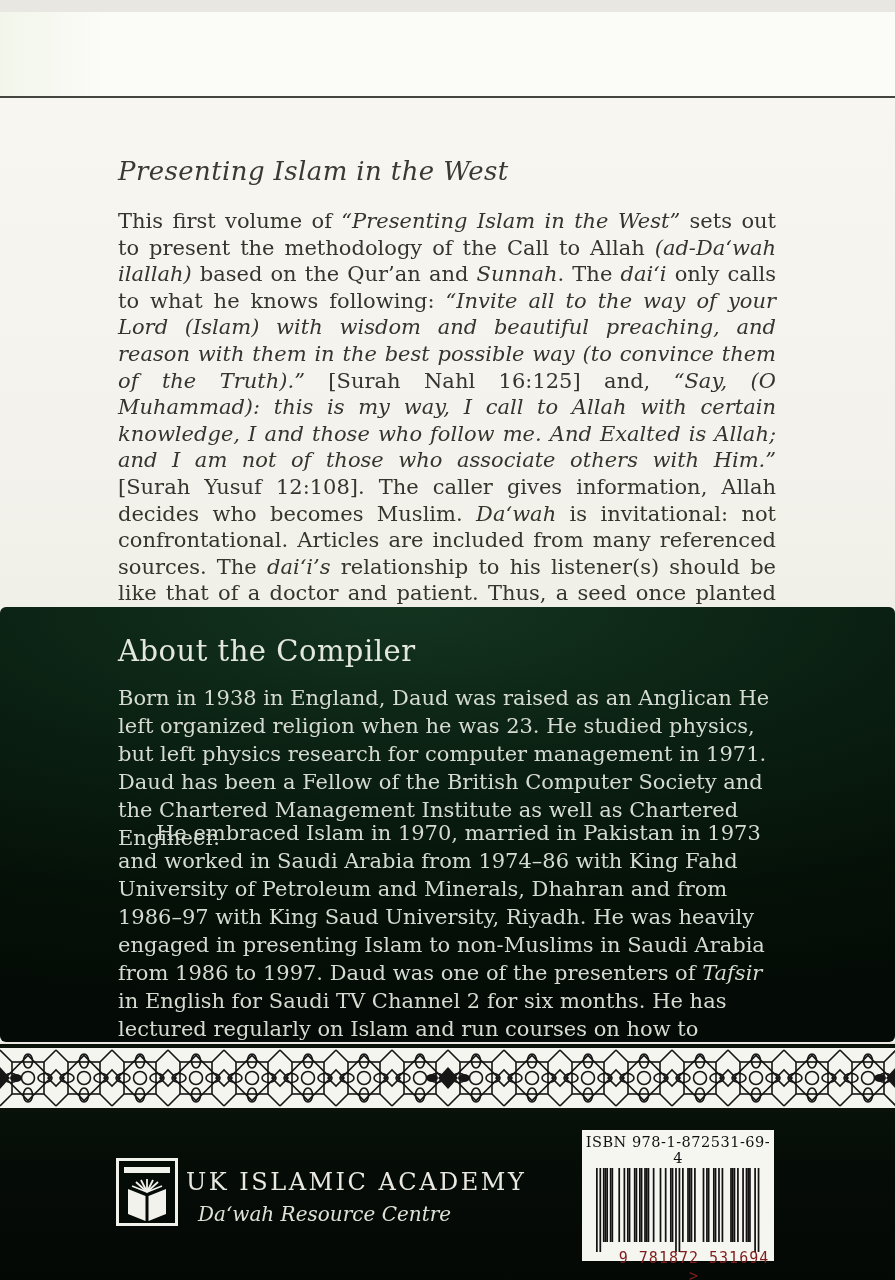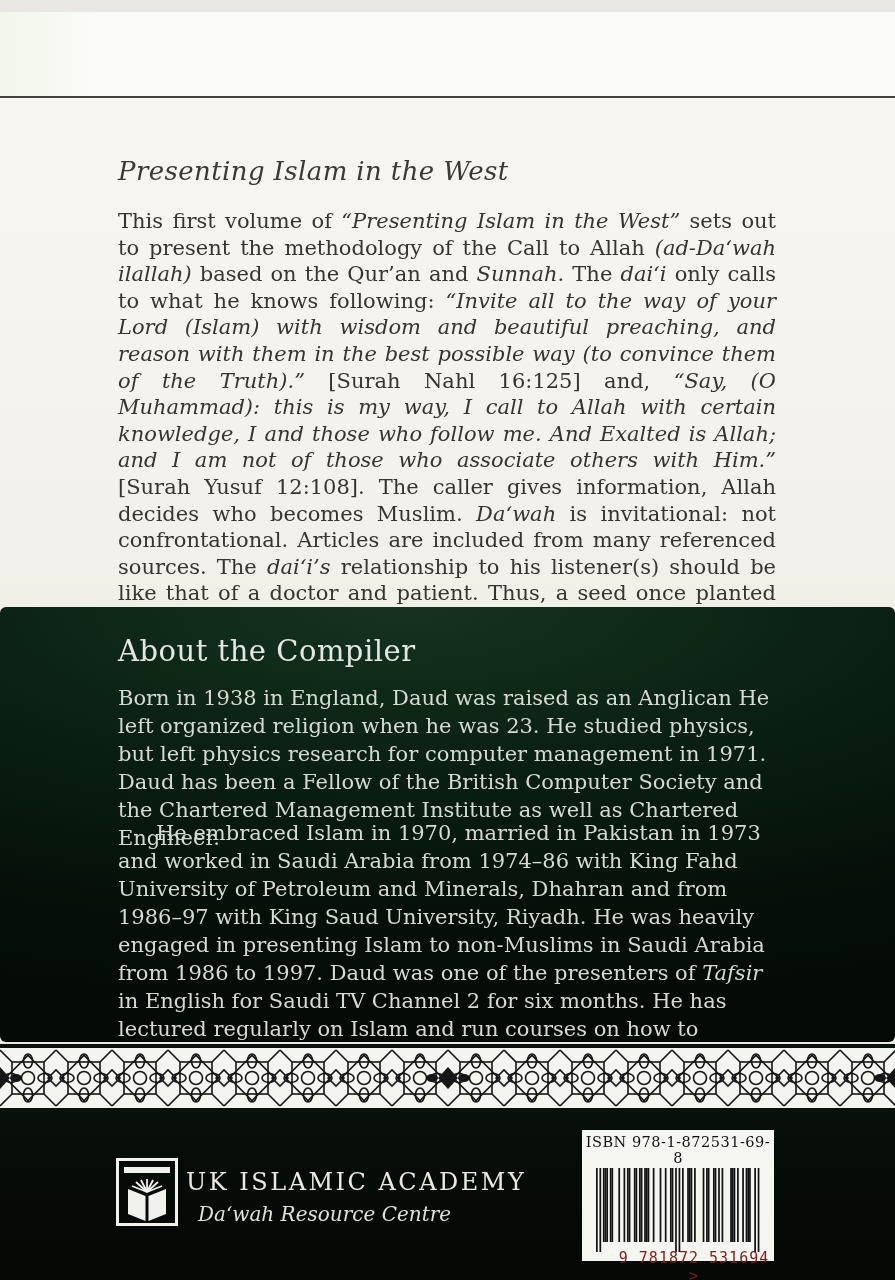--- a/index.html
+++ b/index.html
@@ -294,21 +294,21 @@
         </g>
         <path d="M29.5,38 L12,31 L12,56 L29.5,63 Z" fill="#f2f2ec"></path>
         <path d="M32.5,38 L50,31 L50,56 L32.5,63 Z" fill="#f2f2ec"></path>
       </svg>
     </div>
 
     <div class="pub-name">UK ISLAMIC ACADEMY</div>
     <div class="pub-tag">Da‘wah Resource Centre</div>
 
     <div class="isbn">
-      <div class="isbn-label">ISBN 978-1-872531-69-8</div>
+      <div class="isbn-label">ISBN 978-1-872531-69-4</div>
       <svg id="barcode" width="172" height="84">
           <rect x="4.00" y="0" width="1.72" height="84" fill="#111"></rect>
           <rect x="7.44" y="0" width="1.72" height="84" fill="#111"></rect>
           <rect x="10.88" y="0" width="1.72" height="74" fill="#111"></rect>
           <rect x="12.60" y="0" width="1.72" height="74" fill="#111"></rect>
           <rect x="14.32" y="0" width="1.72" height="74" fill="#111"></rect>
           <rect x="17.76" y="0" width="1.72" height="74" fill="#111"></rect>
           <rect x="19.48" y="0" width="1.72" height="74" fill="#111"></rect>
           <rect x="26.36" y="0" width="1.72" height="74" fill="#111"></rect>
           <rect x="31.52" y="0" width="1.72" height="74" fill="#111"></rect>

